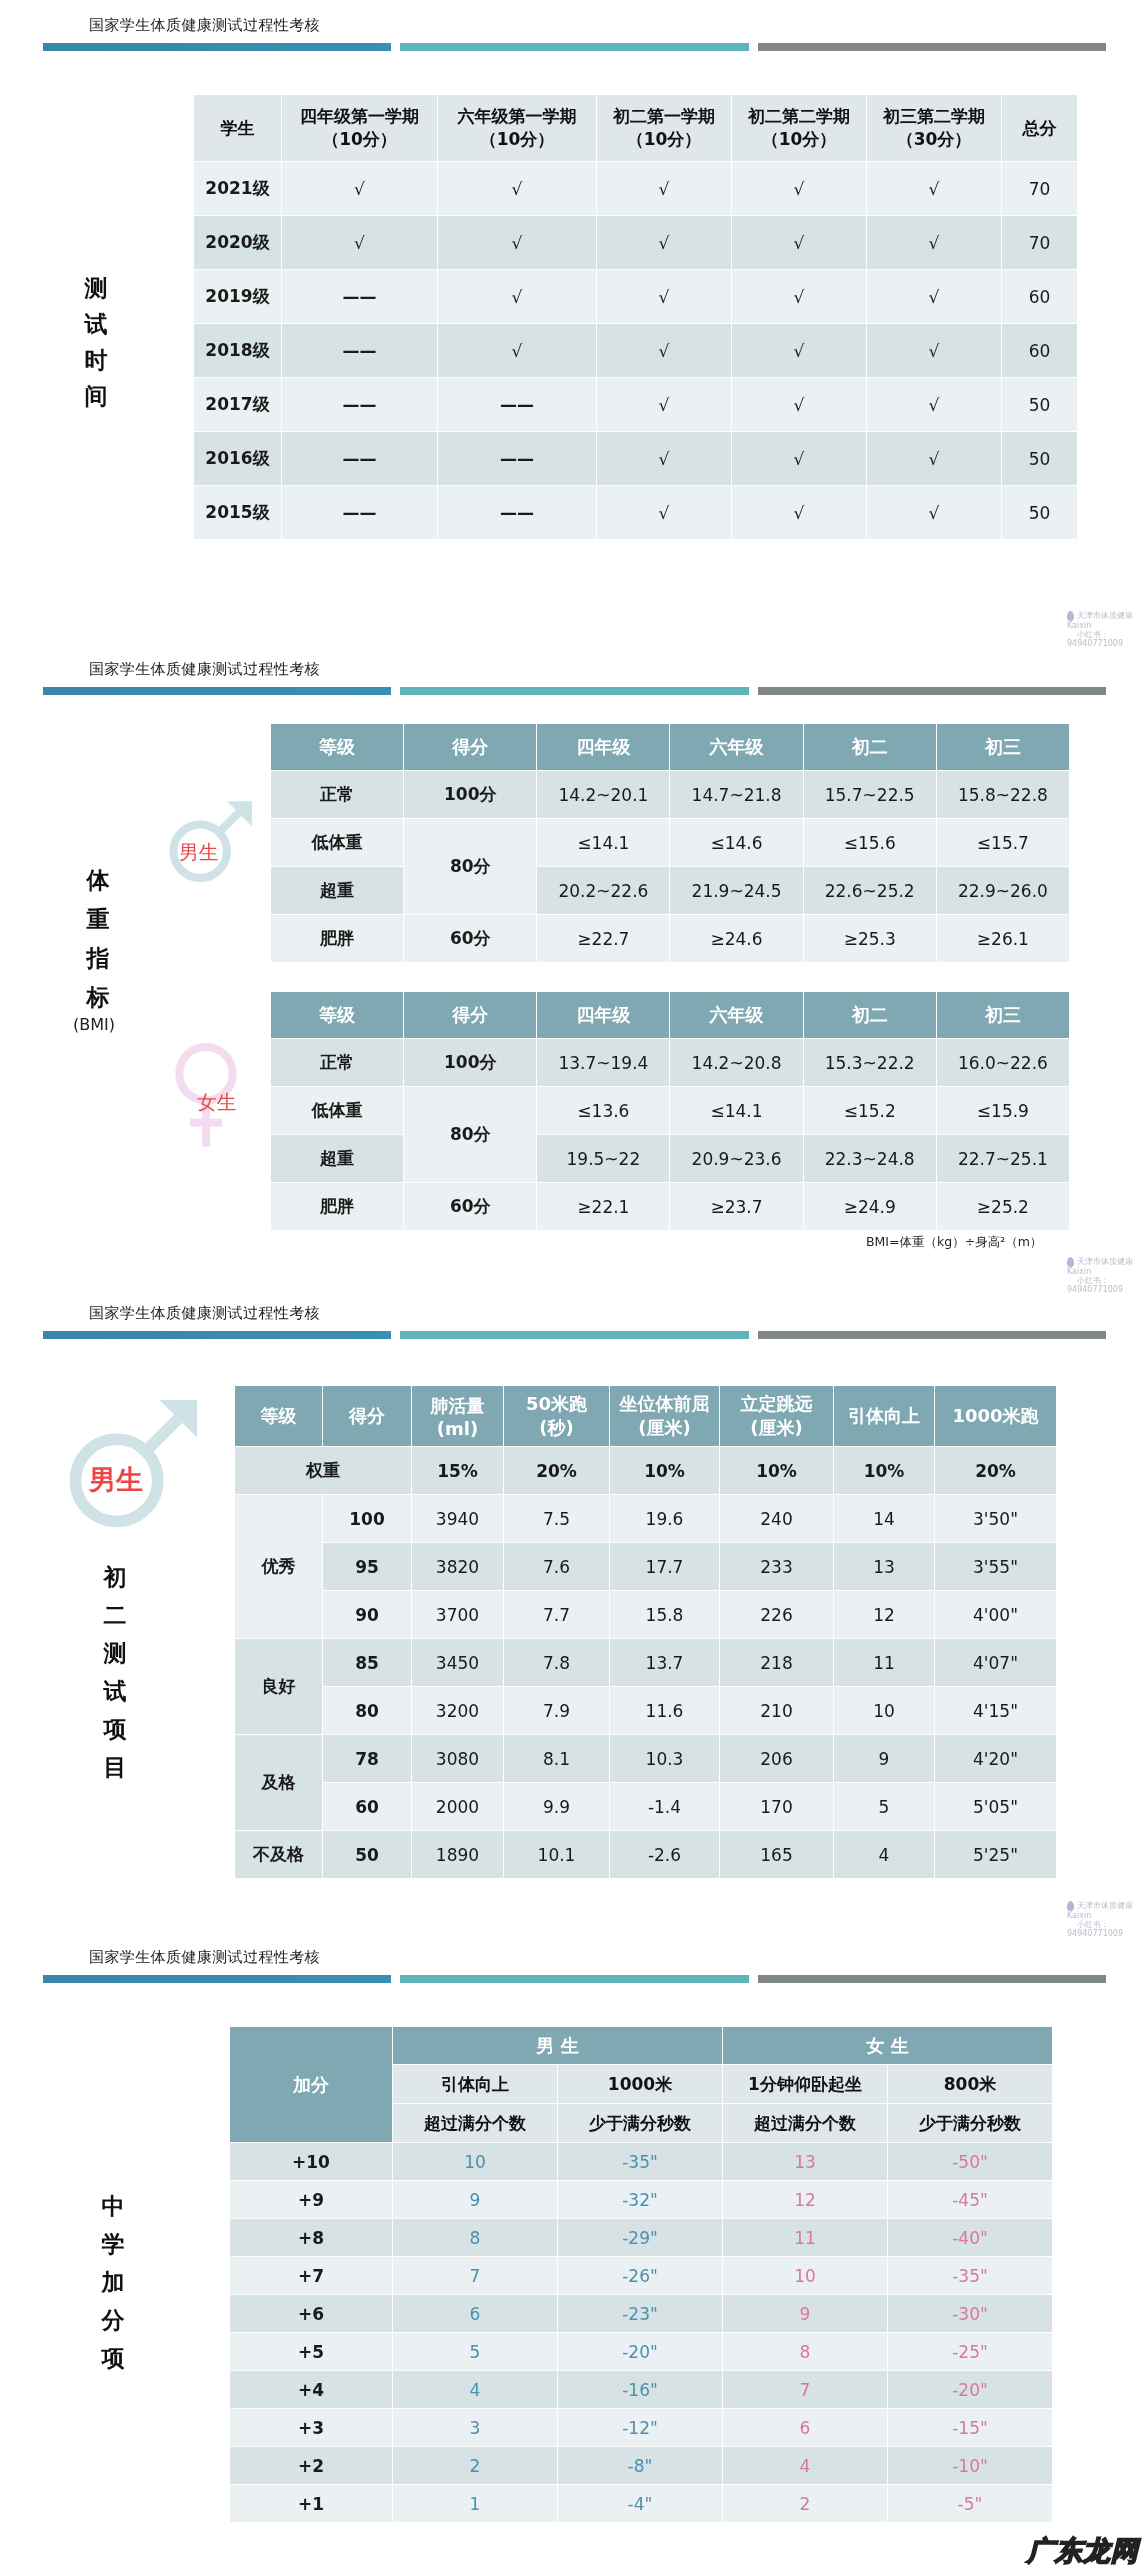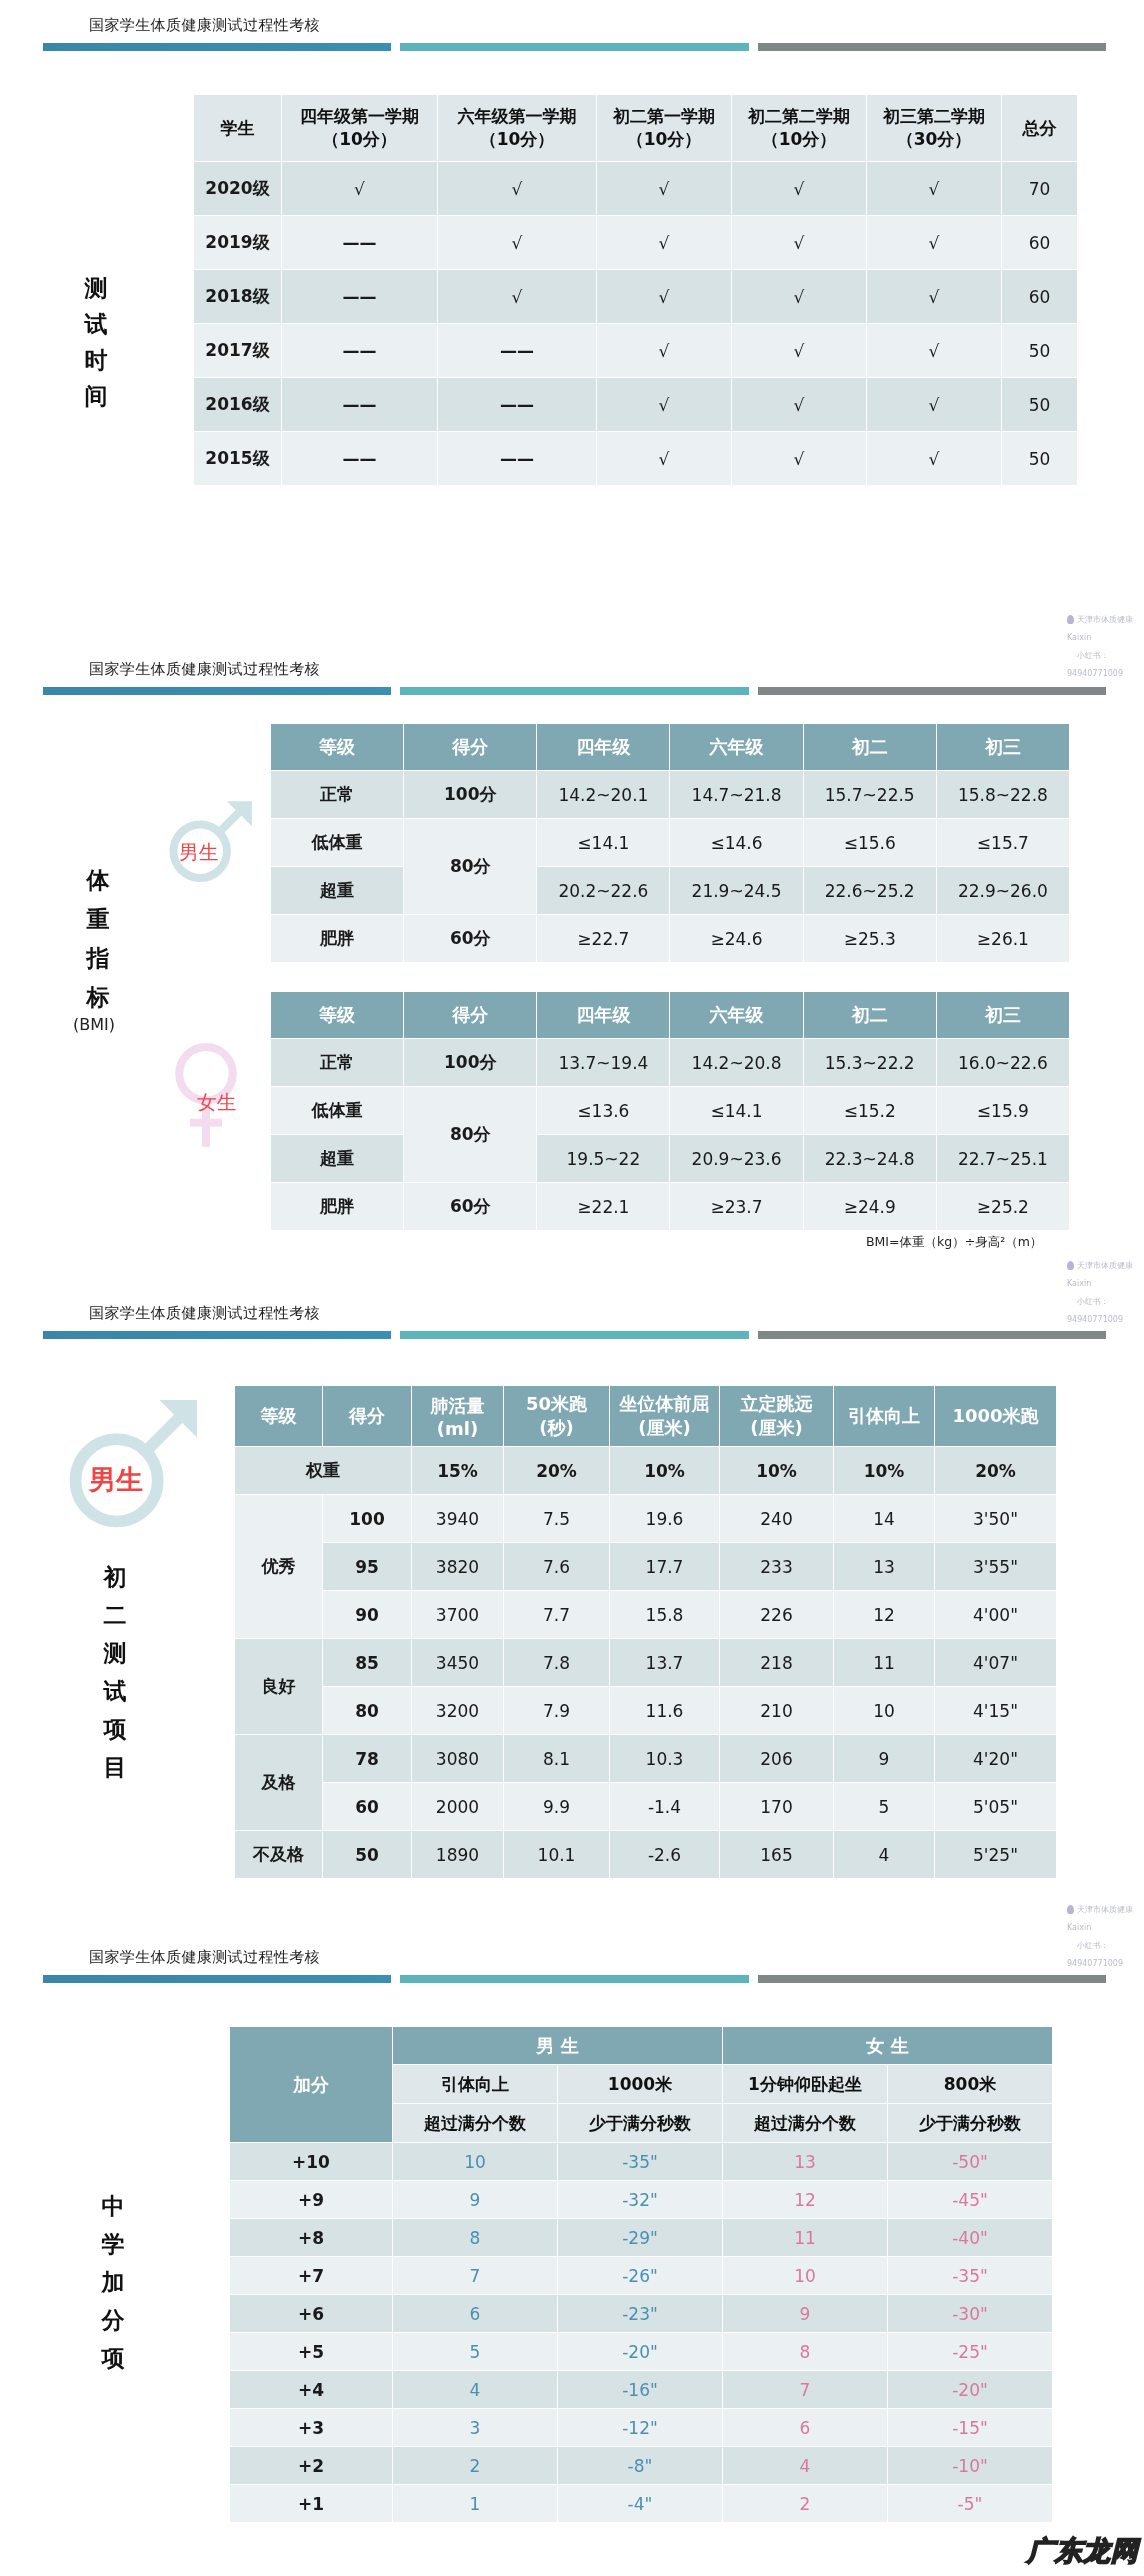--- a/index.html
+++ b/index.html
@@ -20,21 +20,21 @@
   table { position: absolute; border-collapse: collapse; table-layout: fixed; }
   td, th { text-align: center; vertical-align: middle; border: 1.8px solid #ffffff; font-size: 17px; }
   th { background: #7fa8b2; color: #ffffff; font-weight: bold; font-size: 18px; }
   .l { background: #ebf0f2; }
   .d { background: #d7e2e5; }
   .b { font-weight: bold; }
   .sub { background: #dfe7ea; font-weight: bold; color: #111; }
   .blue { color: #4a90b0; }
   .pink { color: #d9799a; }
 
-  .watermark { position: absolute; font-size: 8px; color: #b9bccb; line-height: 18px; }
+  .watermark { position: absolute; font-size: 8px; color: #b9bccb; line-height: 9px; }
   .watermark .drop { display: inline-block; width: 7.2px; height: 9.8px; background: #b9b3d6; border-radius: 50% 50% 50% 50% / 60% 60% 40% 40%; vertical-align: middle; margin-right: 2.7px; }
   .site-logo { position: absolute; font-size: 27px; font-weight: bold; color: #ffffff; -webkit-text-stroke: 1.8px #222; letter-spacing: 0.9px; font-style: italic; }
 
   .gender { position: absolute; }
   .gender-text { position: absolute; font-family: "DejaVu Serif", "Liberation Serif", serif; font-size: 21.5px; color: #ef4444; }
   .formula { position: absolute; font-size: 12.5px; color: #222; }
 </style>
 </head>
 <body>
 
@@ -83,20 +83,29 @@
             <div>初二第二学期</div>
             <div>（10分）</div>
           </td>
       <td class="sub">
             <div>初三第二学期</div>
             <div>（30分）</div>
           </td>
       <td class="sub">
             <div>总分</div>
           </td>
+    </tr>
+    <tr class="l" style="height:54px;">
+      <td class="b">2021级</td>
+      <td>√</td>
+      <td>√</td>
+      <td>√</td>
+      <td>√</td>
+      <td>√</td>
+      <td>70</td>
     </tr>
     <tr class="d" style="height:54px;">
       <td class="b">2020级</td>
       <td>√</td>
       <td>√</td>
       <td>√</td>
       <td>√</td>
       <td>√</td>
       <td>70</td>
     </tr>

